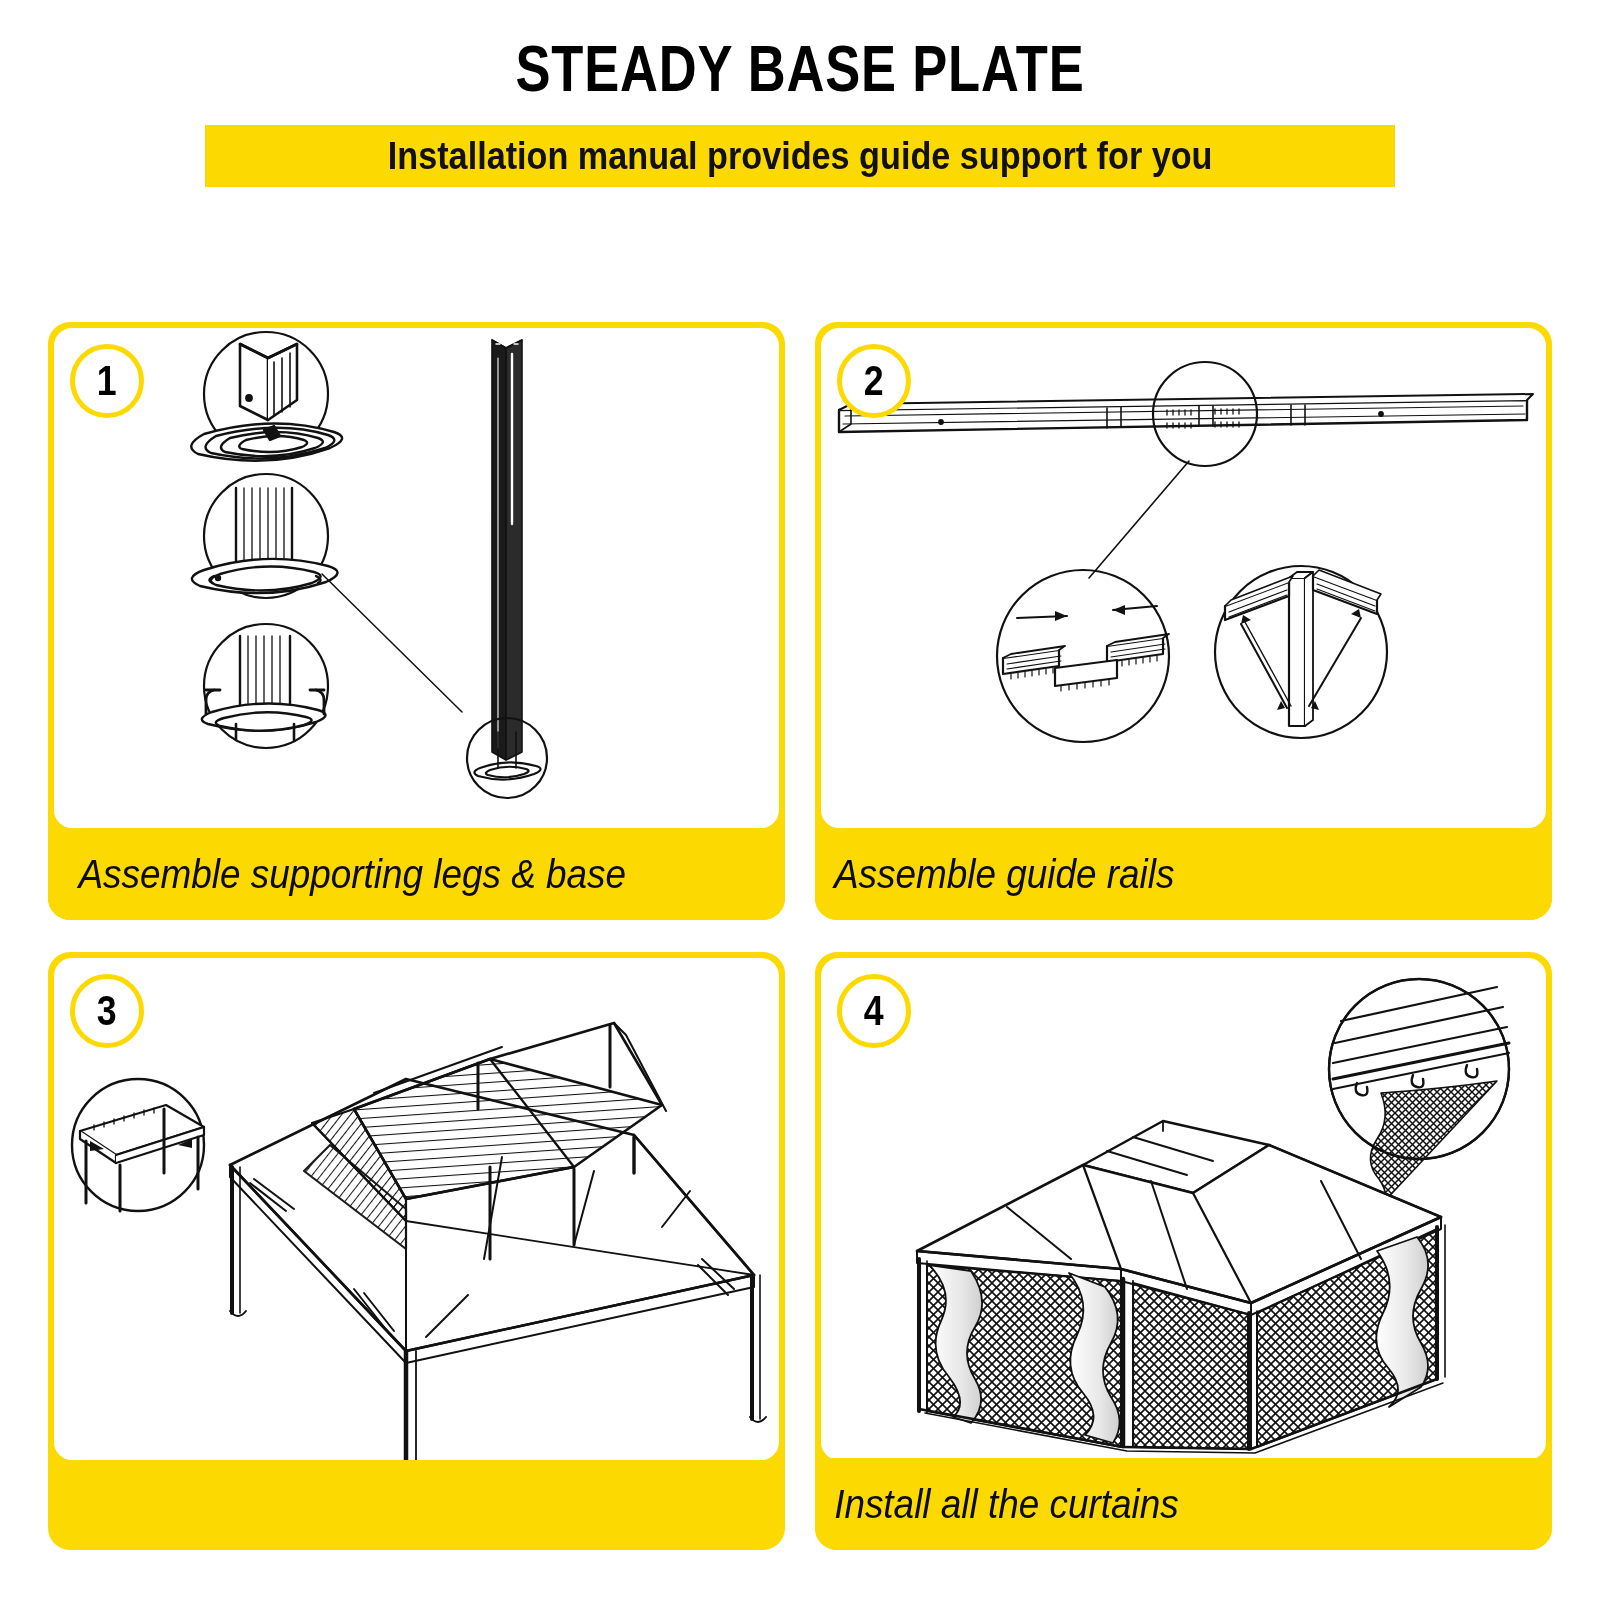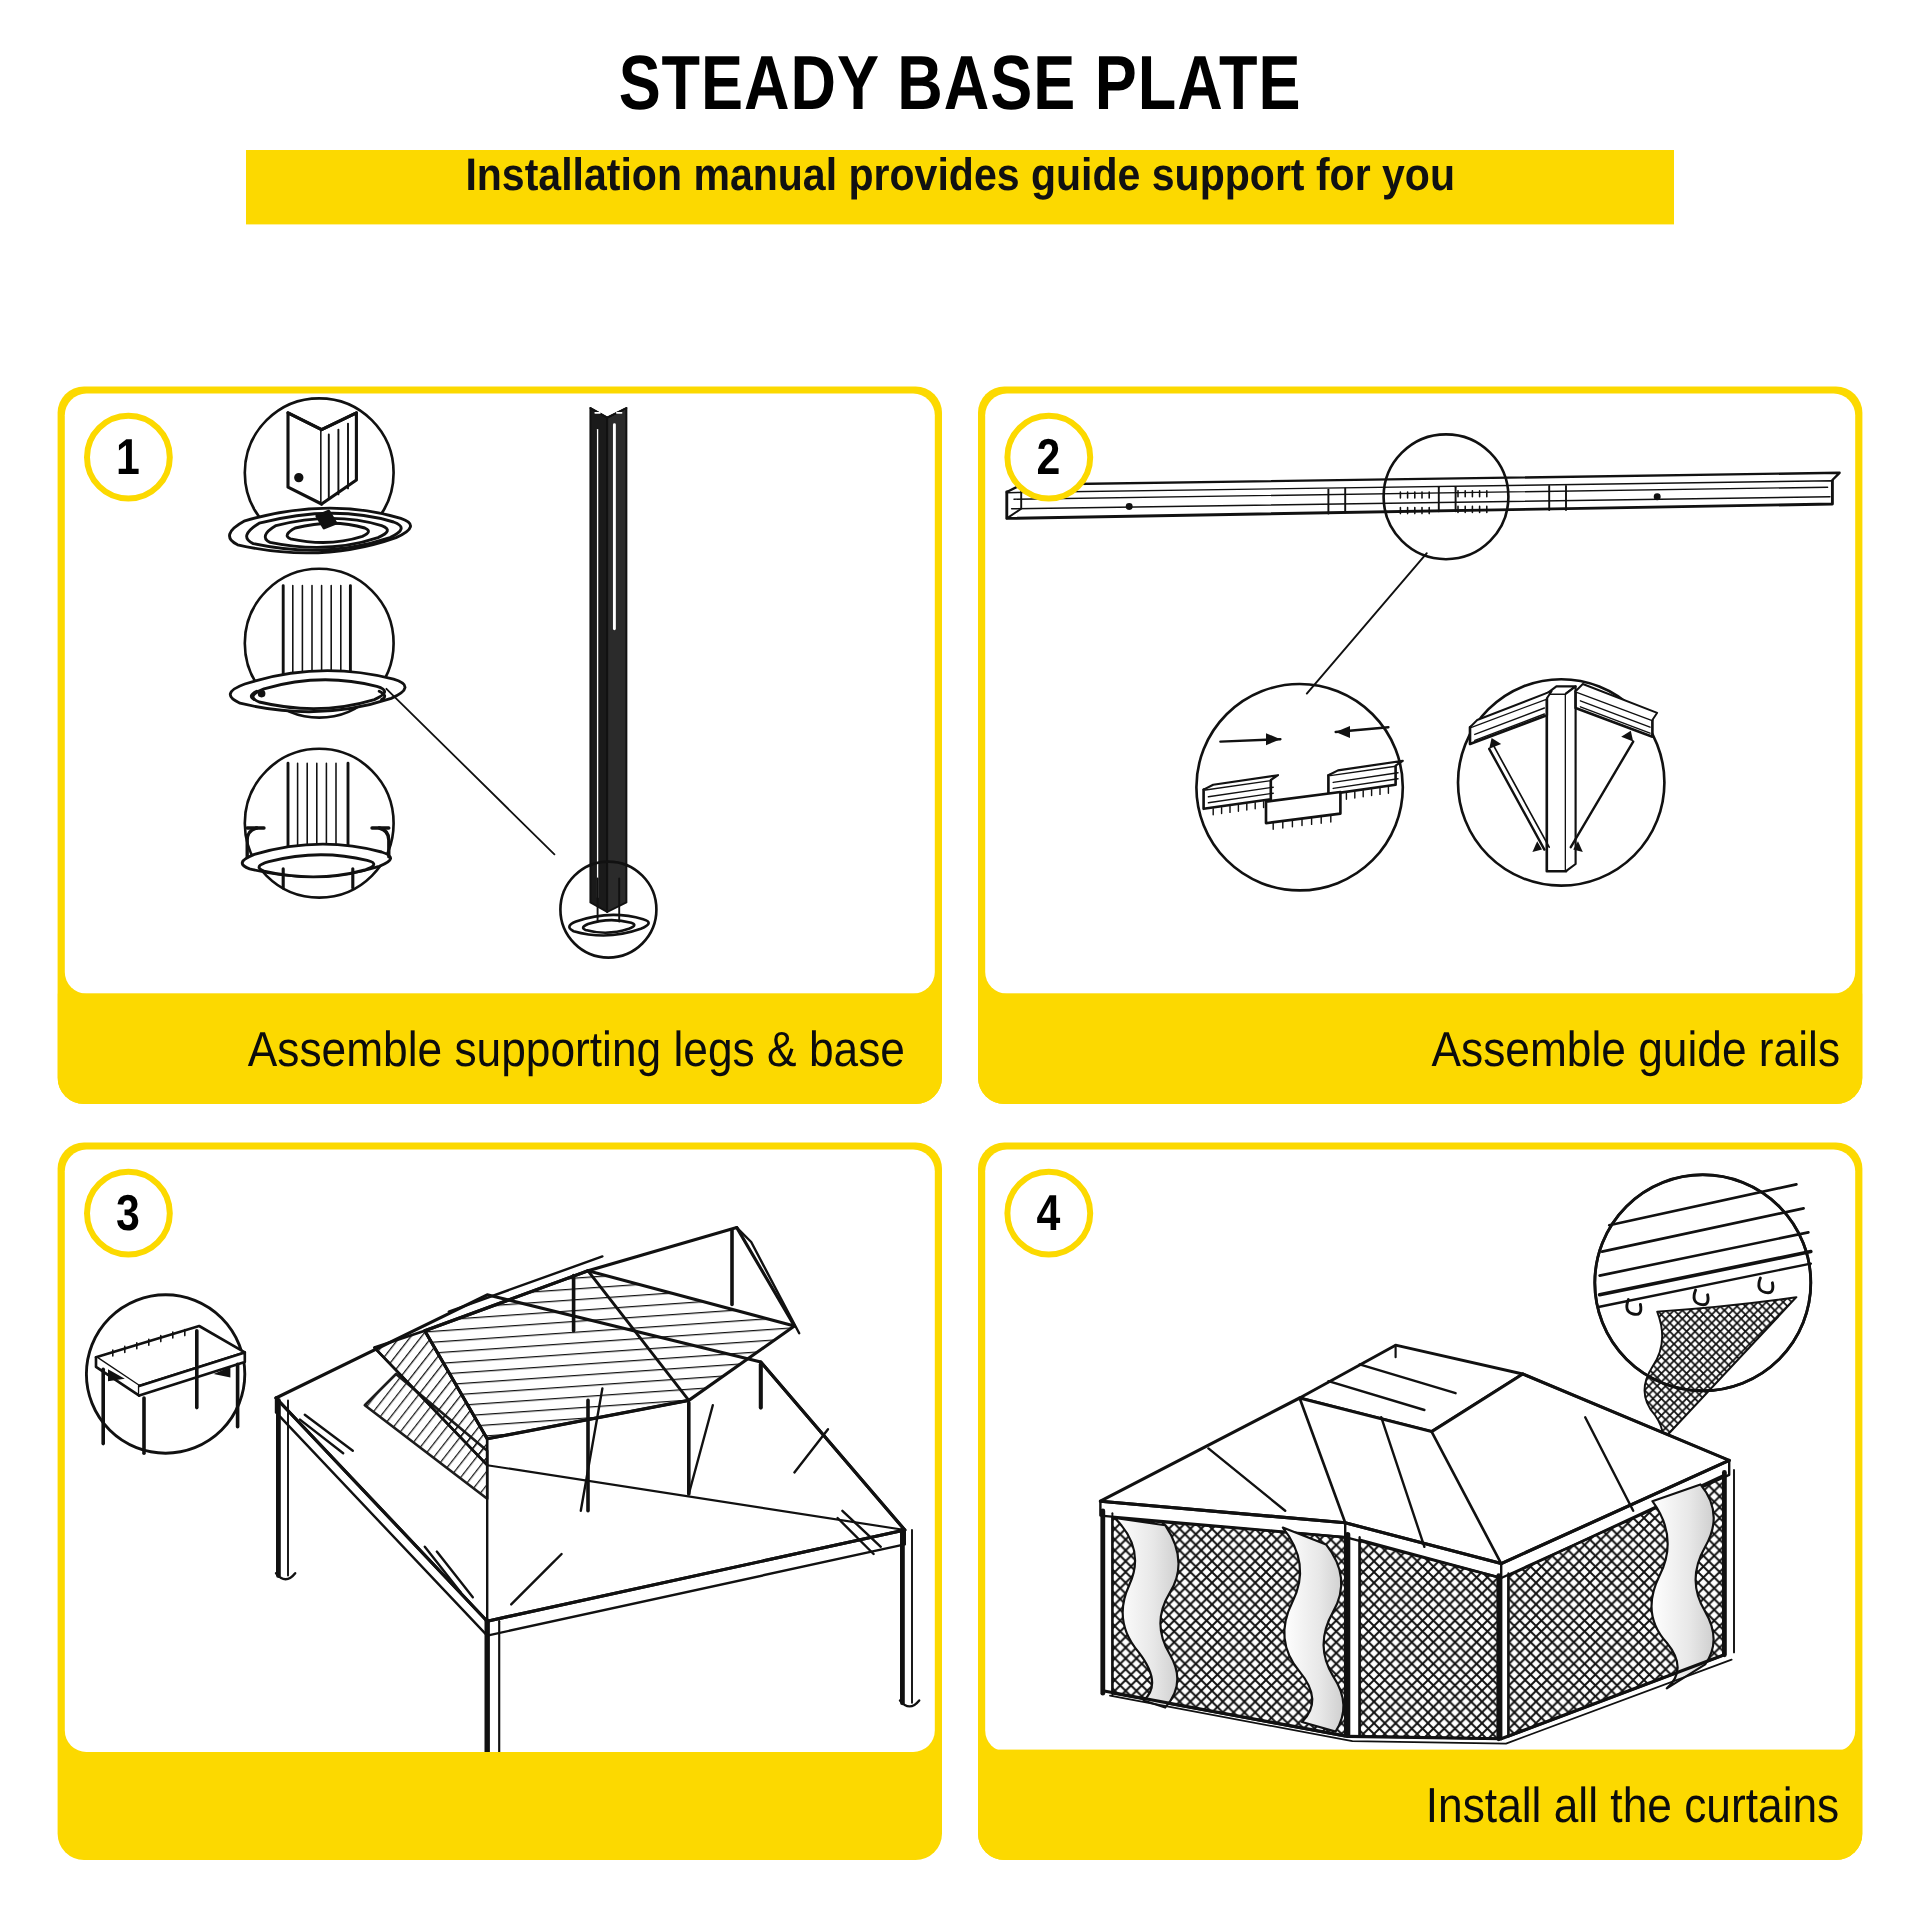--- a/index.html
+++ b/index.html
@@ -23,20 +23,21 @@
     transform: scaleX(0.82);
     transform-origin: center center;
     white-space: nowrap;
   }
   .subtitle-wrap { margin-top: 22px; display: flex; justify-content: center; }
   .subtitle-band {
     background: #FCD900;
     width: 1190px;
     height: 62px;
     display: flex;
+    align-items: center;
     justify-content: center;
   }
   .subtitle-text {
     font-weight: bold;
     font-size: 38px;
     color: #111;
     transform: scaleX(0.9);
     white-space: nowrap;
   }
 
@@ -81,22 +82,23 @@
   }
   .badge span {
     font-weight: bold; font-size: 42px; color: #000; line-height: 1;
     transform: scaleX(0.85);
   }
 
   .caption {
     position: absolute;
     left: 0; right: 0; bottom: 0;
     height: 92px;
-    display: flex; align-items: center; justify-content: flex-end;
+    display: flex; align-items: center; justify-content: flex-start;
     background: #FCD900;
+    font-style: italic;
   }
   .caption span {
     font-size: 41px;
     color: #0c0c0c;
     font-weight: normal;
     transform: scaleX(0.9);
     white-space: nowrap;
   }
 
   .art { position: absolute; inset: 0; }

